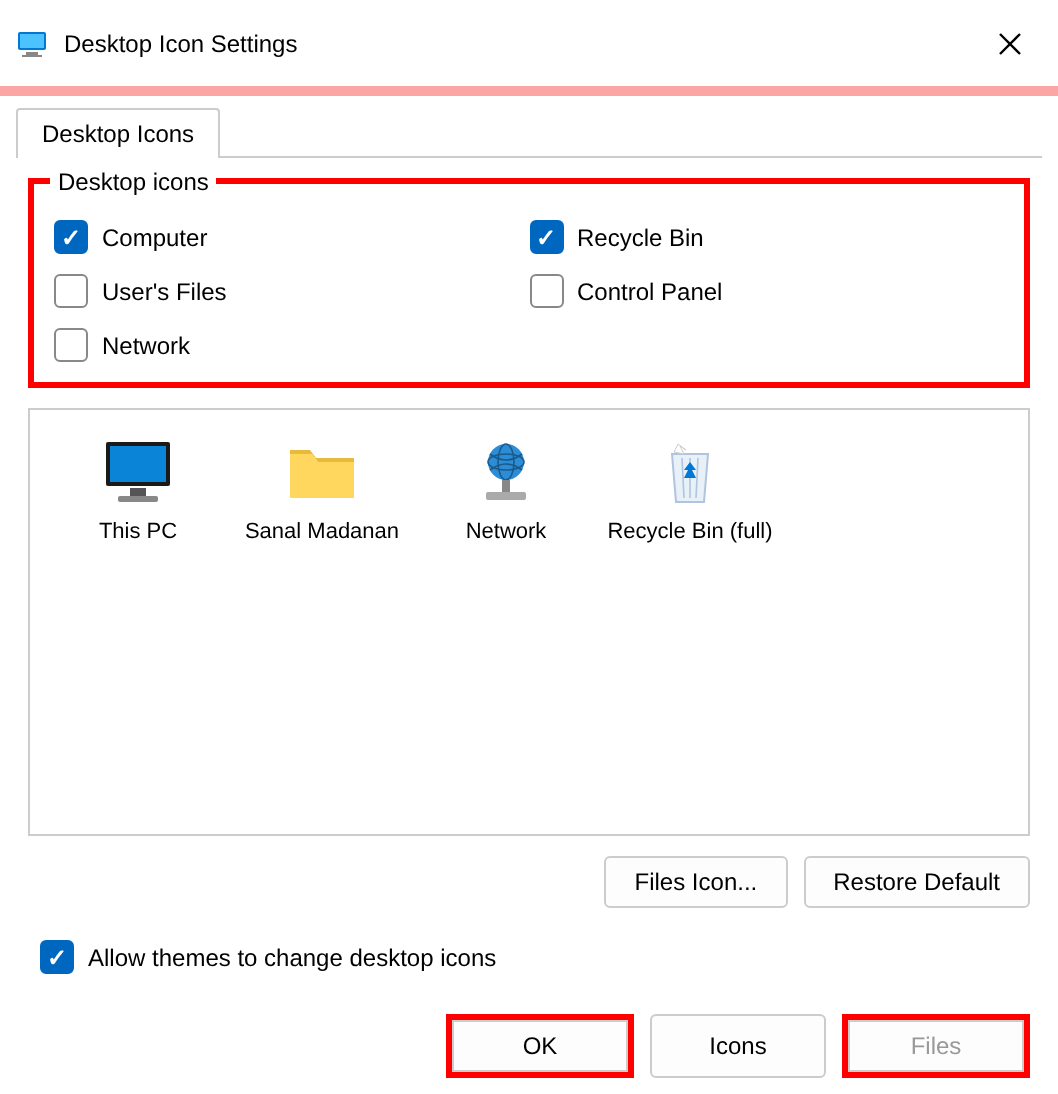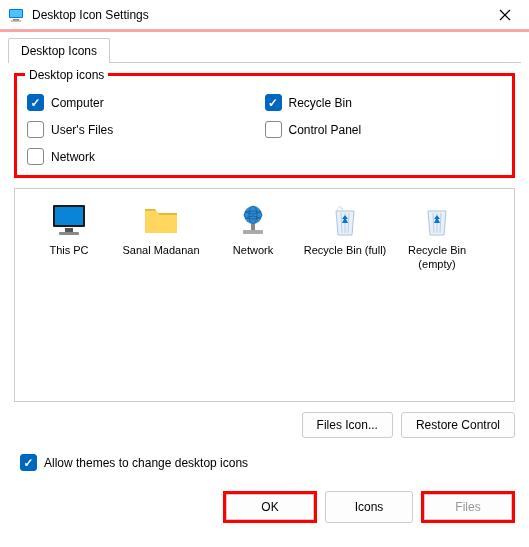--- a/index.html
+++ b/index.html
@@ -1,18 +1,18 @@
 <!DOCTYPE html>
 <html><head>
   <meta charset="utf-8">
   <style>
     * { box-sizing: border-box; margin: 0; padding: 0; font-family: 'Segoe UI', Tahoma, sans-serif; }
     body { width: 529px; height: 547px; background: #fff; font-size: 12px; color: #000; }
     
-    .titlebar { display: flex; align-items: center; height: 32px; padding: 0 8px; border-bottom: 3px solid #fca5a5; }
+    .titlebar { display: flex; align-items: center; height: 48px; padding: 0 8px; border-bottom: 5px solid #fca5a5; }
     .titlebar-icon { width: 16px; height: 16px; margin-right: 8px; }
     .titlebar-title { flex: 1; font-size: 12px; }
     .close-btn { width: 32px; height: 32px; display: flex; align-items: center; justify-content: center; font-size: 16px; cursor: pointer; }
     
     .tab-strip { display: flex; padding: 6px 8px 0; background: #fff; }
     .tab { padding: 5px 12px; border: 1px solid #ccc; border-bottom: none; background: #fff; border-radius: 2px 2px 0 0; font-size: 12px; cursor: pointer; position: relative; z-index: 2; }
     .tab-border { height: 1px; background: #ccc; margin: 0 8px; margin-top: -1px; }
     
     .content { padding: 10px 14px; }
     
@@ -138,37 +138,25 @@
           <path d="M11 8 L13 32 L27 32 L29 8 Z" fill="#e8f0f8" stroke="#b0c4de" stroke-width="1"></path>
           <line x1="16" y1="10" x2="17" y2="30" stroke="#b0c4de" stroke-width="0.8"></line>
           <line x1="20" y1="10" x2="20" y2="30" stroke="#b0c4de" stroke-width="0.8"></line>
           <line x1="24" y1="10" x2="23" y2="30" stroke="#b0c4de" stroke-width="0.8"></line>
           <path d="M17 16 L20 12 L23 16 L21 16 L23 20 L17 20 L19 16 Z" fill="#0078d4"></path>
           <path d="M14 3 L18 6 L15 4 L17 8 L12 7 Z" fill="#fff" stroke="#ccc" stroke-width="0.5"></path>
         </svg>
       </span>
       <span>Recycle Bin (full)</span>
     </div>
-    <div class="preview-item">
-      <span class="preview-icon">
-        <svg width="40" height="36" viewBox="0 0 40 36">
-          <path d="M11 8 L13 32 L27 32 L29 8 Z" fill="#e8f0f8" stroke="#b0c4de" stroke-width="1"></path>
-          <line x1="16" y1="10" x2="17" y2="30" stroke="#b0c4de" stroke-width="0.8"></line>
-          <line x1="20" y1="10" x2="20" y2="30" stroke="#b0c4de" stroke-width="0.8"></line>
-          <line x1="24" y1="10" x2="23" y2="30" stroke="#b0c4de" stroke-width="0.8"></line>
-          <path d="M17 16 L20 12 L23 16 L21 16 L23 20 L17 20 L19 16 Z" fill="#0078d4"></path>
-        </svg>
-      </span>
-      <span>Recycle Bin (empty)</span>
-    </div>
   </div>
 
   <div class="btn-row">
     <button class="btn">Files Icon...</button>
-    <button class="btn">Restore Control</button>
+    <button class="btn">Restore Default</button>
   </div>
 
   <div class="allow-row">
     <span class="cb checked"></span>
     <span>Allow themes to change desktop icons</span>
   </div>
 
 </div>
 
 <div class="footer">

